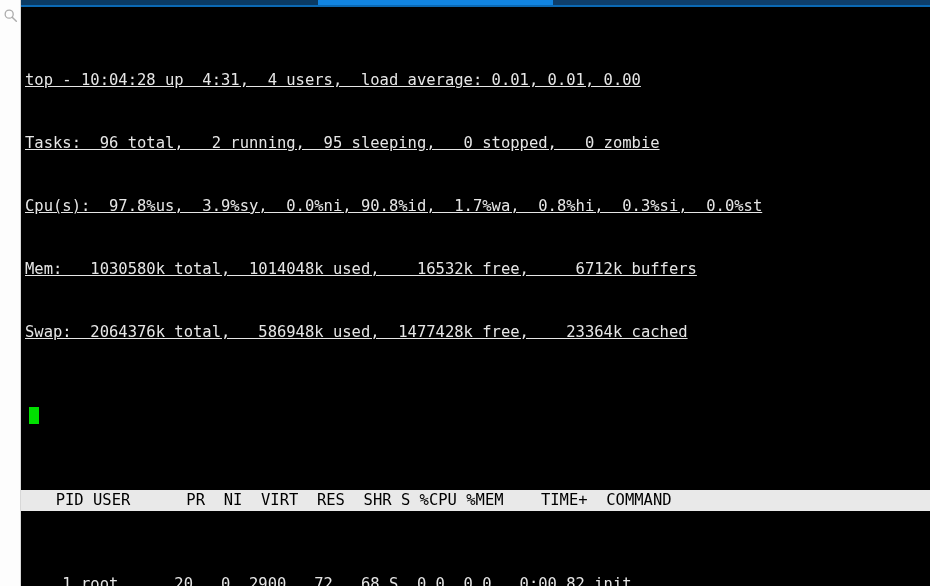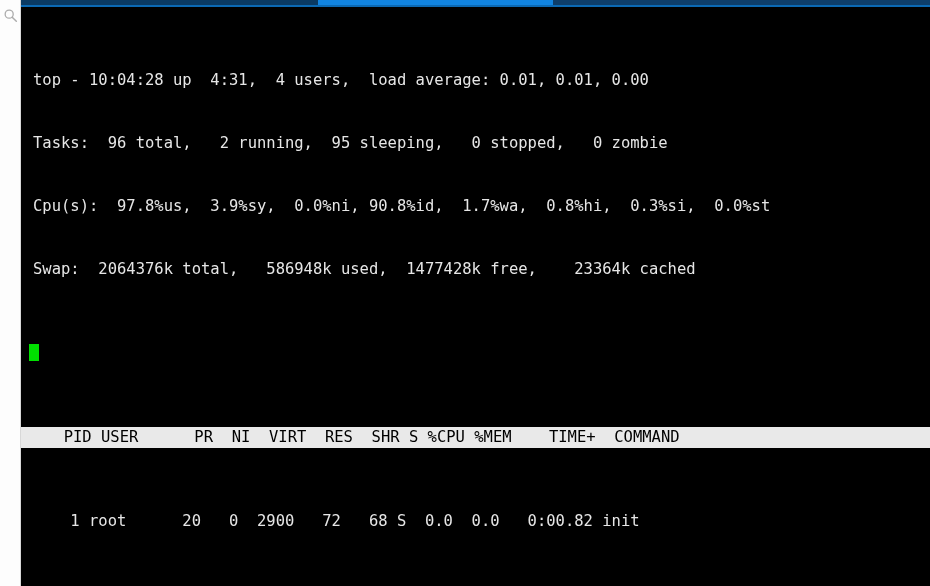--- a/index.html
+++ b/index.html
@@ -84,31 +84,32 @@
     background: #000000;
     color: #e6e6e6;
     overflow: hidden;
     font-family: "DejaVu Sans Mono", "Liberation Mono", monospace;
     font-size: 15.5px;
     line-height: 21px;
     white-space: pre;
   }
 
   .term-line {
-    padding-left: 12px;
+    padding-left: 4px;
     height: 21px;
     white-space: pre;
     font-variant-ligatures: none;
+    text-decoration: underline;
   }
 
   
   #col-header {
     background: #e9e9e9;
     color: #000000;
-    padding-left: 24px;
+    padding-left: 16px;
     height: 21px;
     white-space: pre;
     font-weight: normal;
   }
 
   
   #cursor-line {
     position: relative;
     height: 21px;
     padding-left: 8px;
@@ -140,20 +141,21 @@
   <div id="accent-dark" class="accent-strip"></div>
   <div id="accent-blue" class="accent-strip"></div>
   <div id="accent-dark2" class="accent-strip"></div>
   <div id="accent-thin"></div>
 
   <div id="terminal">
 
     <div class="term-line">top - 10:04:28 up  4:31,  4 users,  load average: 0.01, 0.01, 0.00</div>
     <div class="term-line">Tasks:  96 total,   2 running,  95 sleeping,   0 stopped,   0 zombie</div>
     <div class="term-line">Cpu(s):  97.8%us,  3.9%sy,  0.0%ni, 90.8%id,  1.7%wa,  0.8%hi,  0.3%si,  0.0%st</div>
+    <div class="term-line">Mem:   1030580k total,  1014048k used,    16532k free,     6712k buffers</div>
     <div class="term-line">Swap:  2064376k total,   586948k used,  1477428k free,    23364k cached</div>
 
     <div id="cursor-line"><span id="cursor-block"></span></div>
 
     <div id="col-header">  PID USER      PR  NI  VIRT  RES  SHR S %CPU %MEM    TIME+  COMMAND</div>
 
     <div id="proc-rows"><div class="term-line">    1 root      20   0  2900   72   68 S  0.0  0.0   0:00.82 init</div></div>
 
   </div>
 

